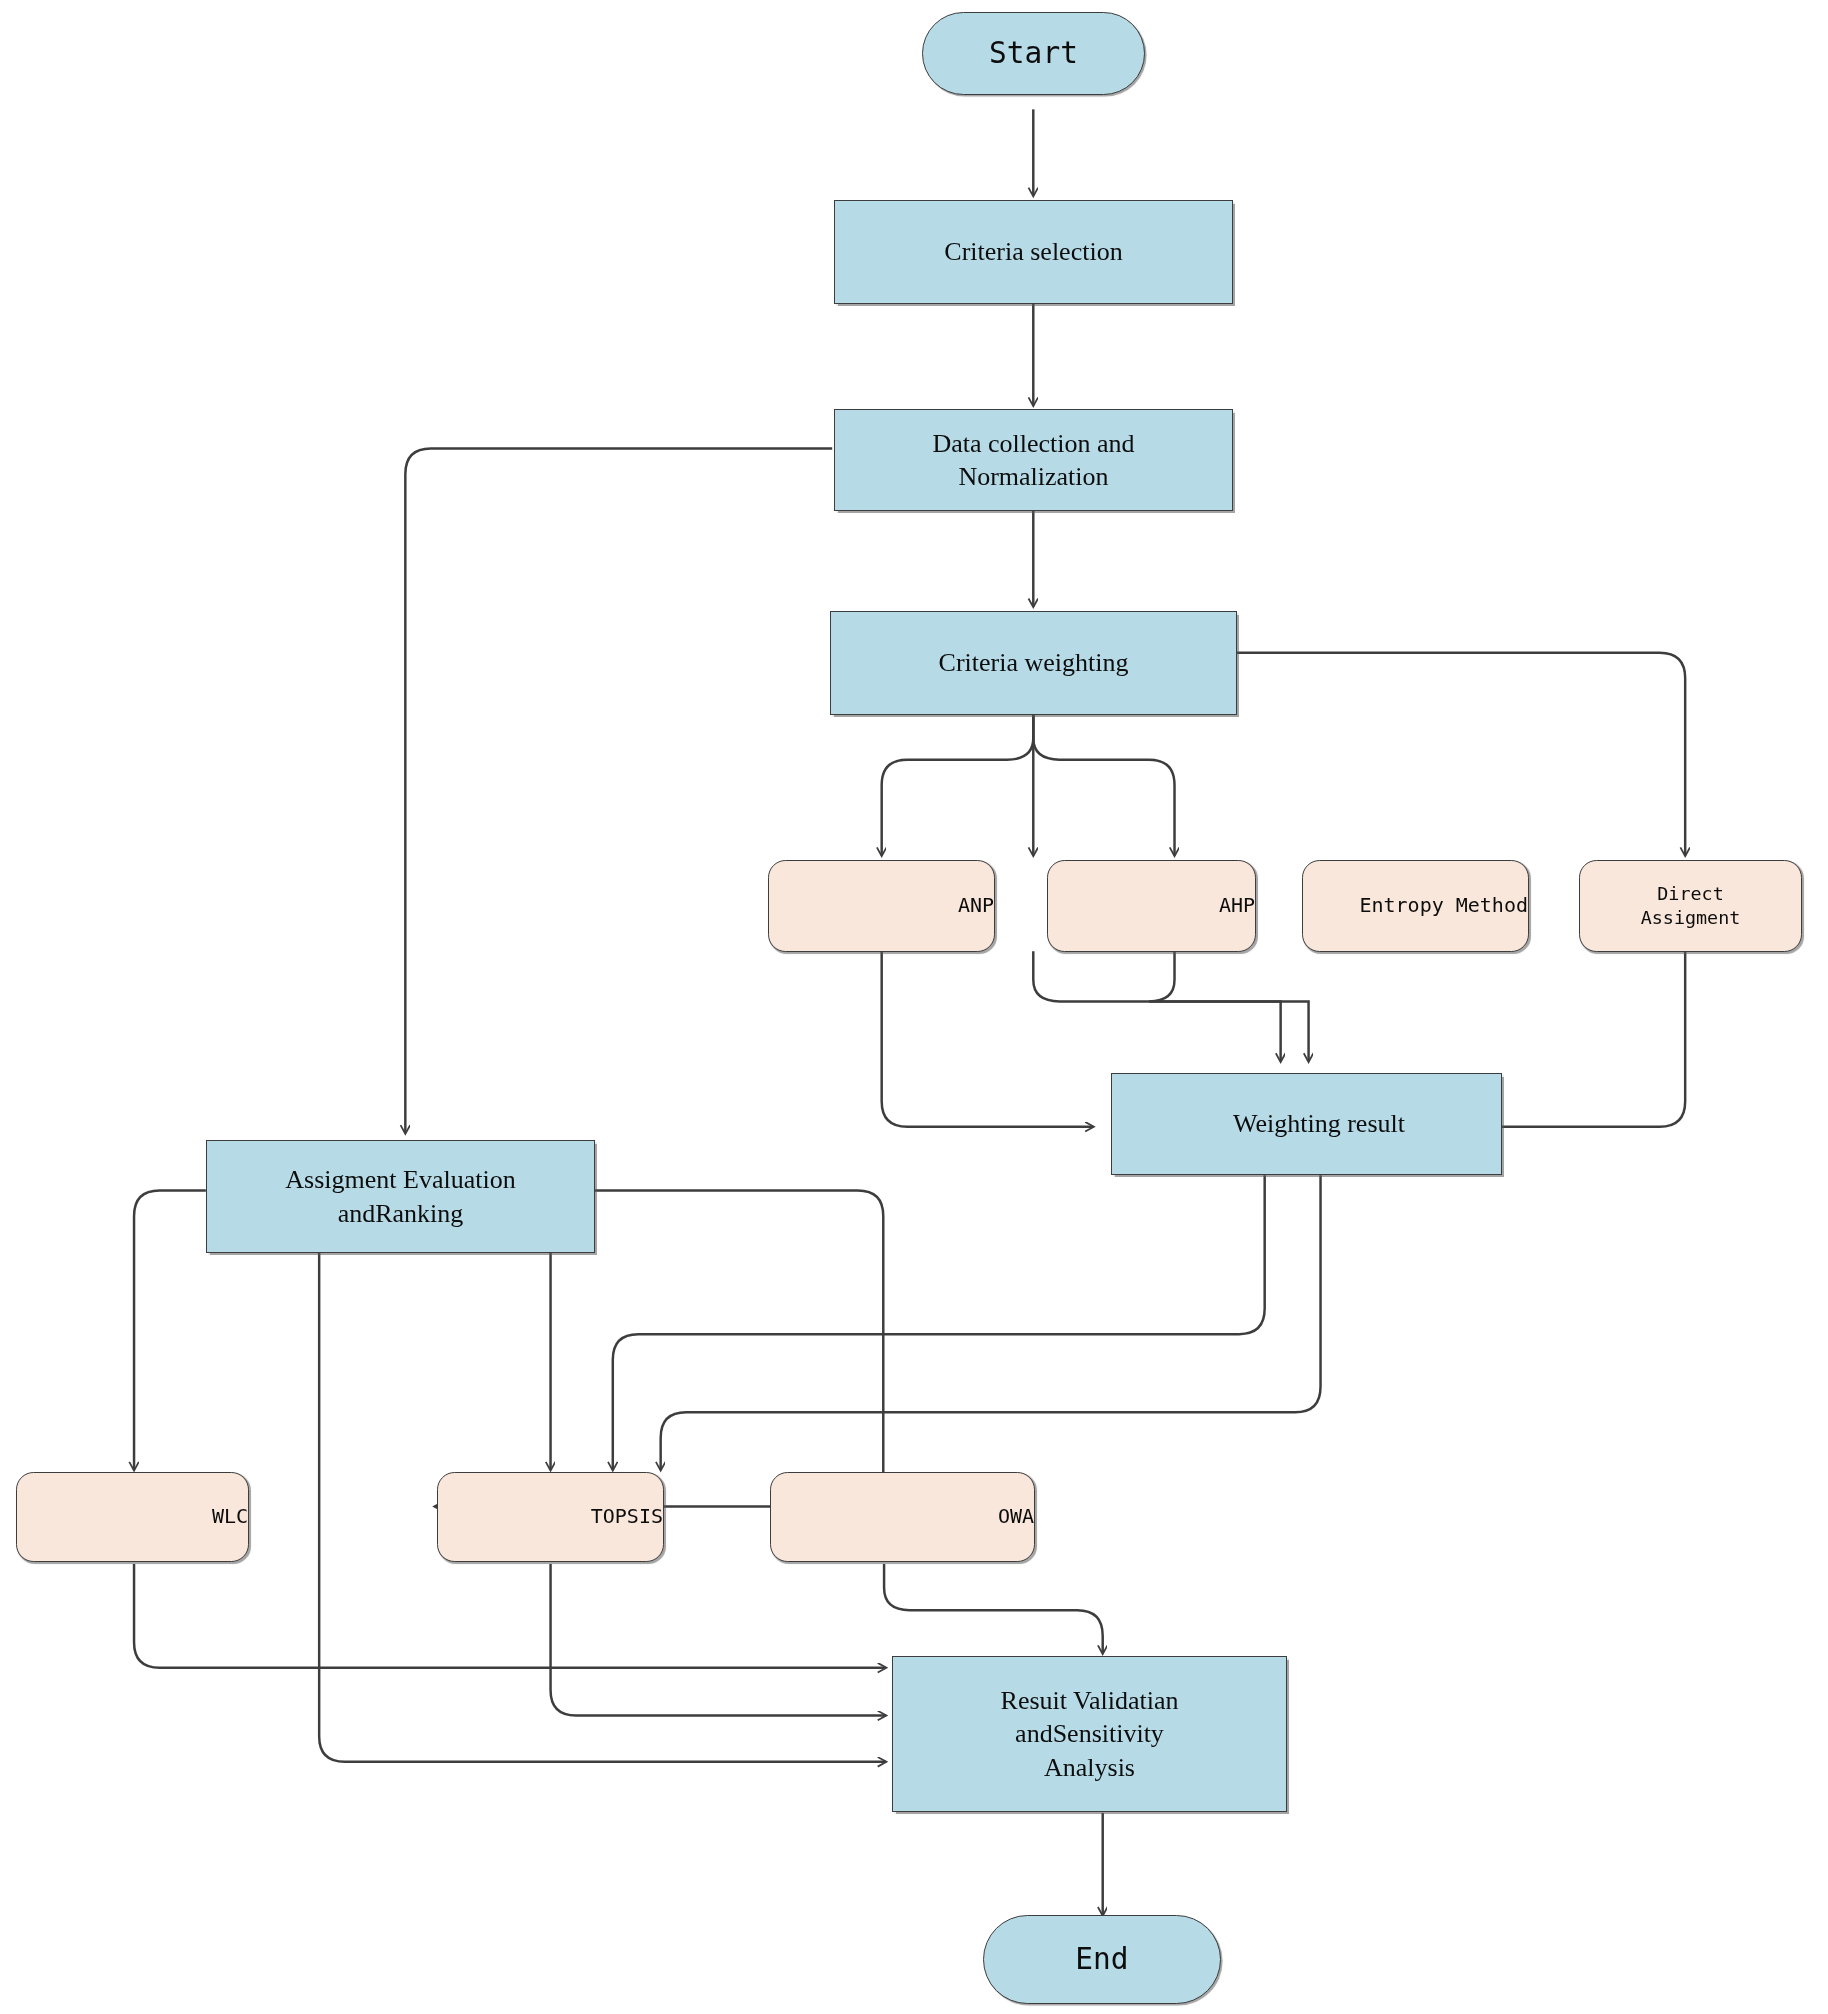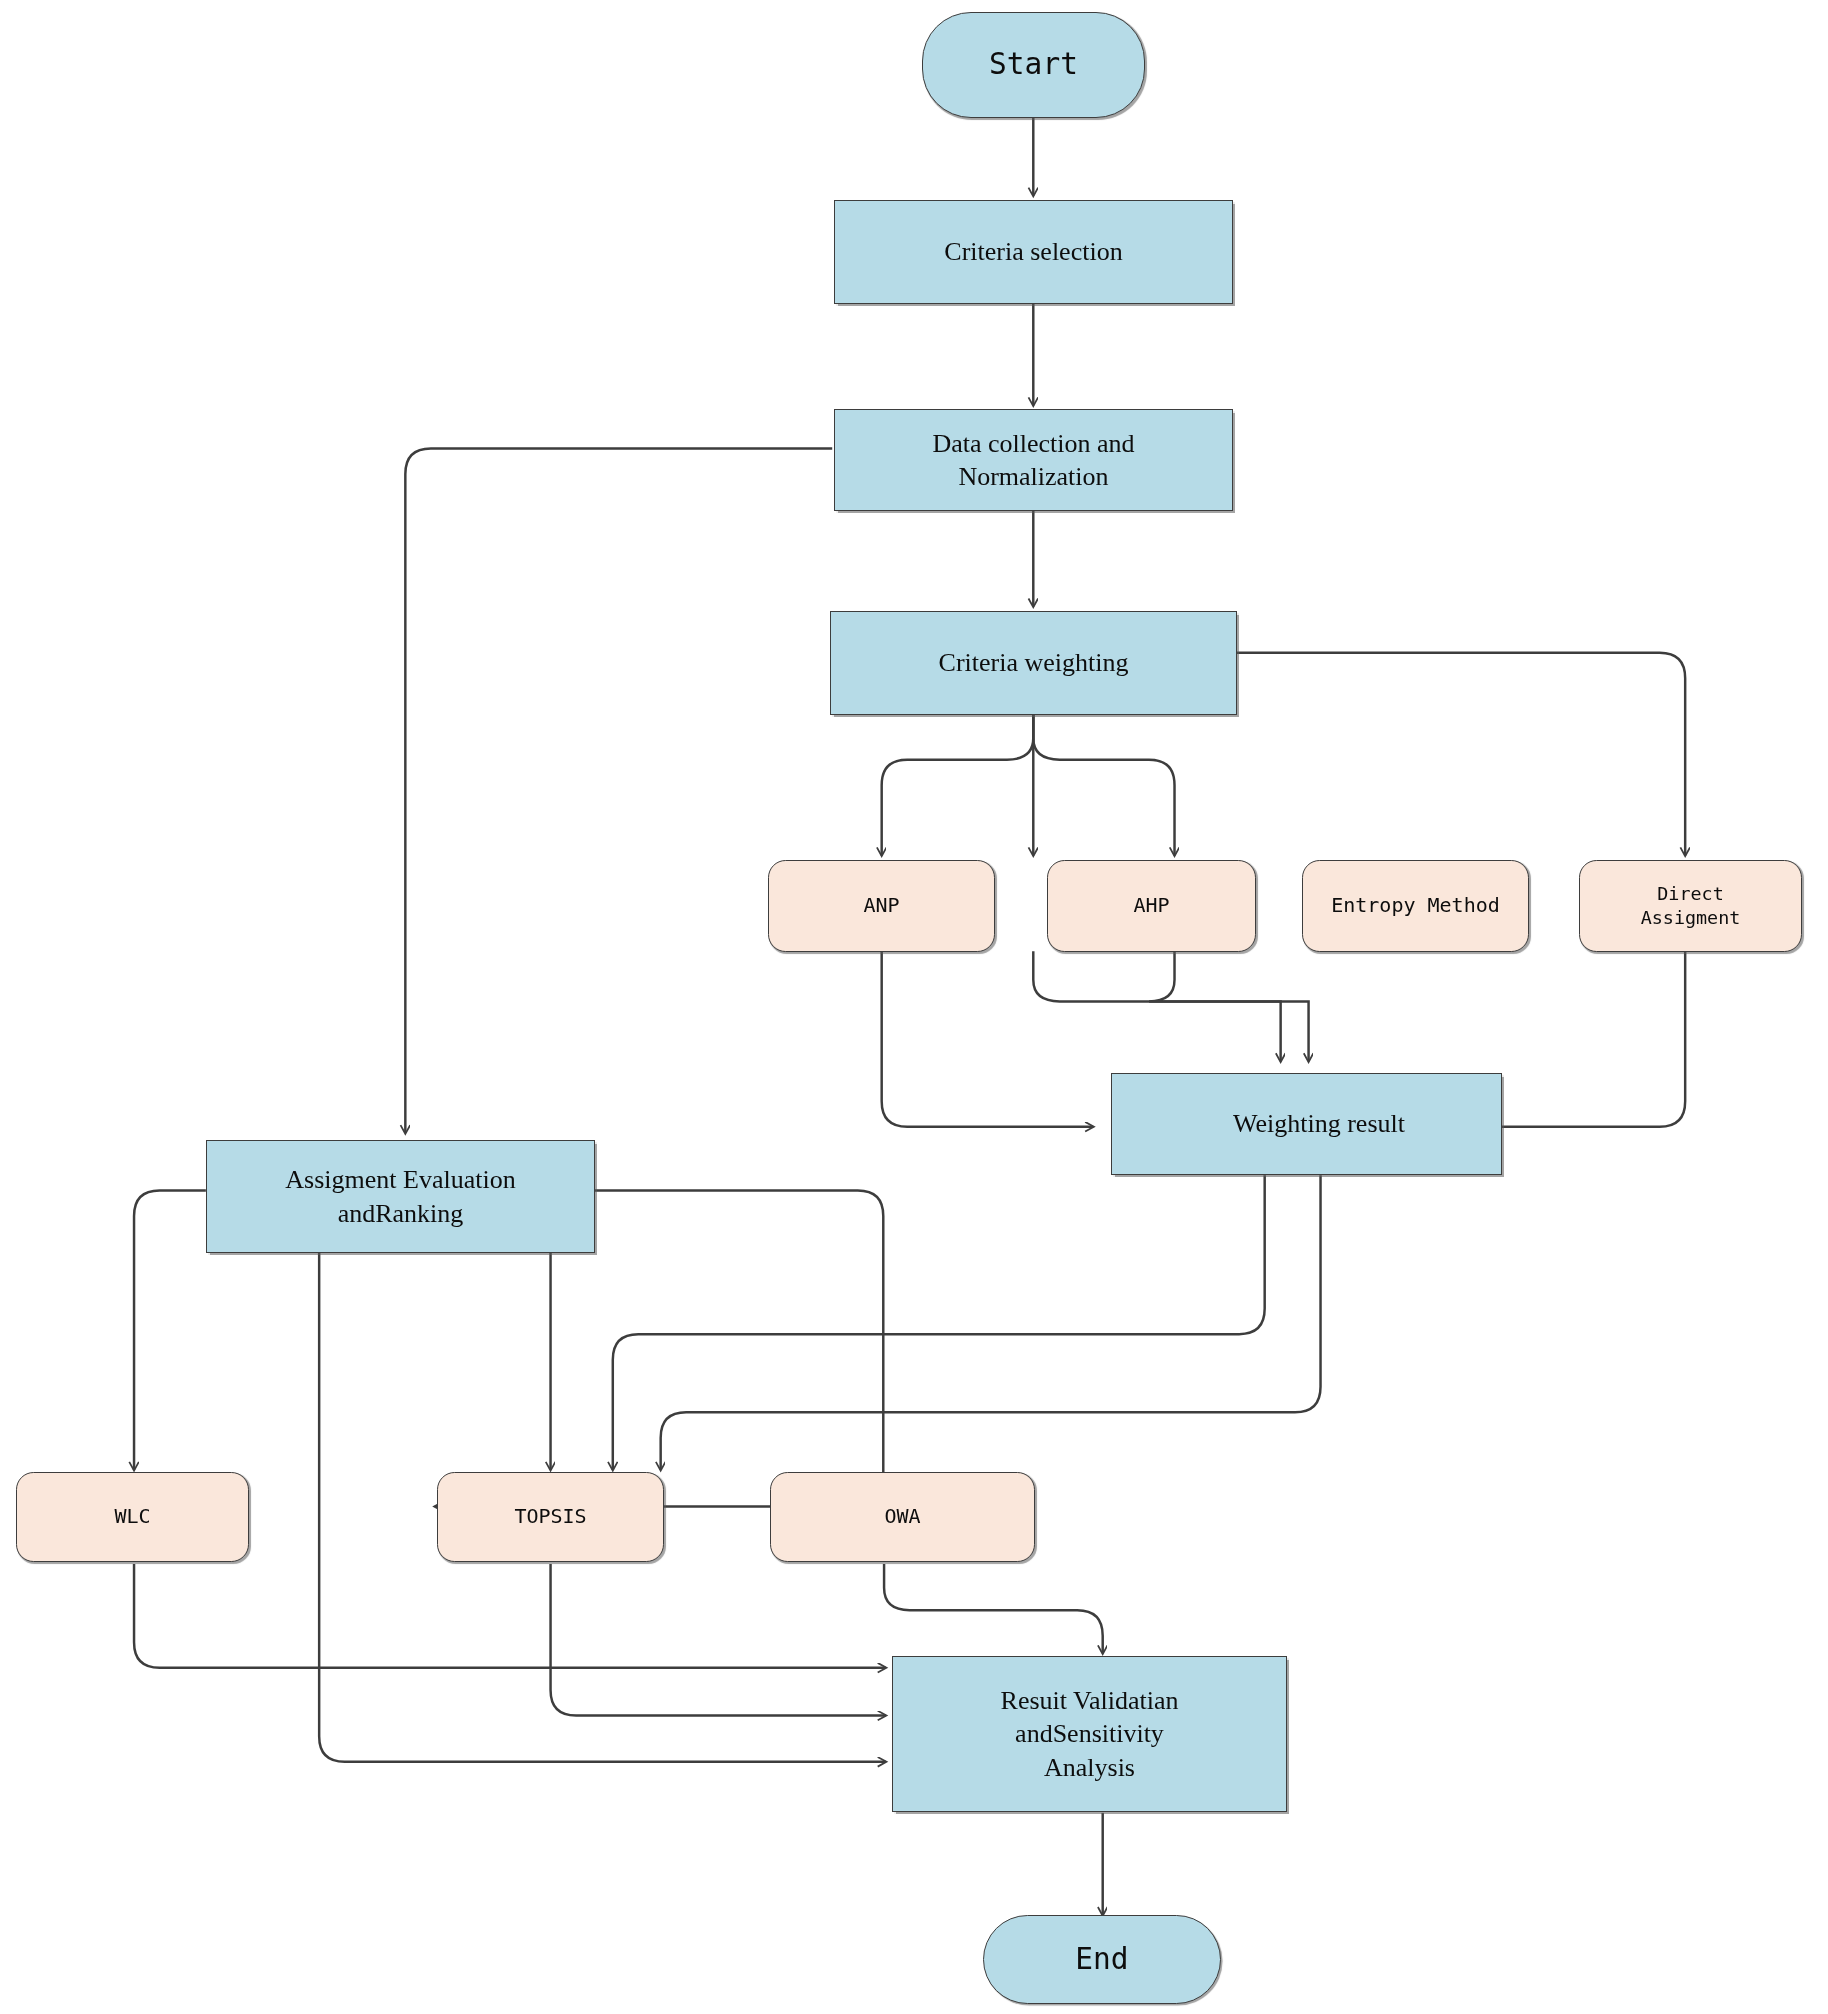--- a/index.html
+++ b/index.html
@@ -42,21 +42,21 @@
   .node.term {
     background: #b6dbe7;
     border-radius: 49px;
   }
   .node.meth {
     background: #fae7db;
     border-radius: 17.6px;
   }
   .t-lg { font-size: 29.5px; }
   .t-md { font-size: 26px; font-family: Liberation Serif, serif; }
-  .t-sm { font-size: 20px; }
+  .t-sm { font-size: 20px; justify-content: flex-end; }
   .t-xs { font-size: 18.4px; }
 </style>
 </head>
 <body>
 
 <div id="canvas">
 
   <svg id="wires" viewBox="0 0 2291 2524" xmlns="http://www.w3.org/2000/svg">
     <defs>
       <marker id="ah" markerWidth="16" markerHeight="16" refX="11" refY="6" orient="auto" markerUnits="userSpaceOnUse">
@@ -104,21 +104,21 @@
       <path d="M168,1960 L168,2058 Q168,2090 200,2090 L1110,2090"></path>
 
       <path d="M690,1960 L690,2118 Q690,2150 722,2150 L1110,2150"></path>
 
       <path d="M1108,1960 L1108,1990 Q1108,2018 1140,2018 L1350,2018 Q1382,2018 1382,2050 L1382,2072"></path>
 
       <path d="M1382,2272 L1382,2400"></path>
     </g>
   </svg>
 
-  <div class="node term t-lg" style="left:922px; top:12px; width:223px; height:106px;text-align:right;">
+  <div class="node term t-lg" style="left:922px; top:12px; width:223px; height:83px;text-align:right;">
     <span>Start</span>
   </div>
 
   <div class="node proc t-md" style="left:834px; top:200px; width:399px; height:104px;">
     <span>Criteria selection</span>
   </div>
 
   <div class="node proc t-md" style="left:834px; top:409px; width:399px; height:102px;">
     <span>Data collection and
 Normalization</span>

